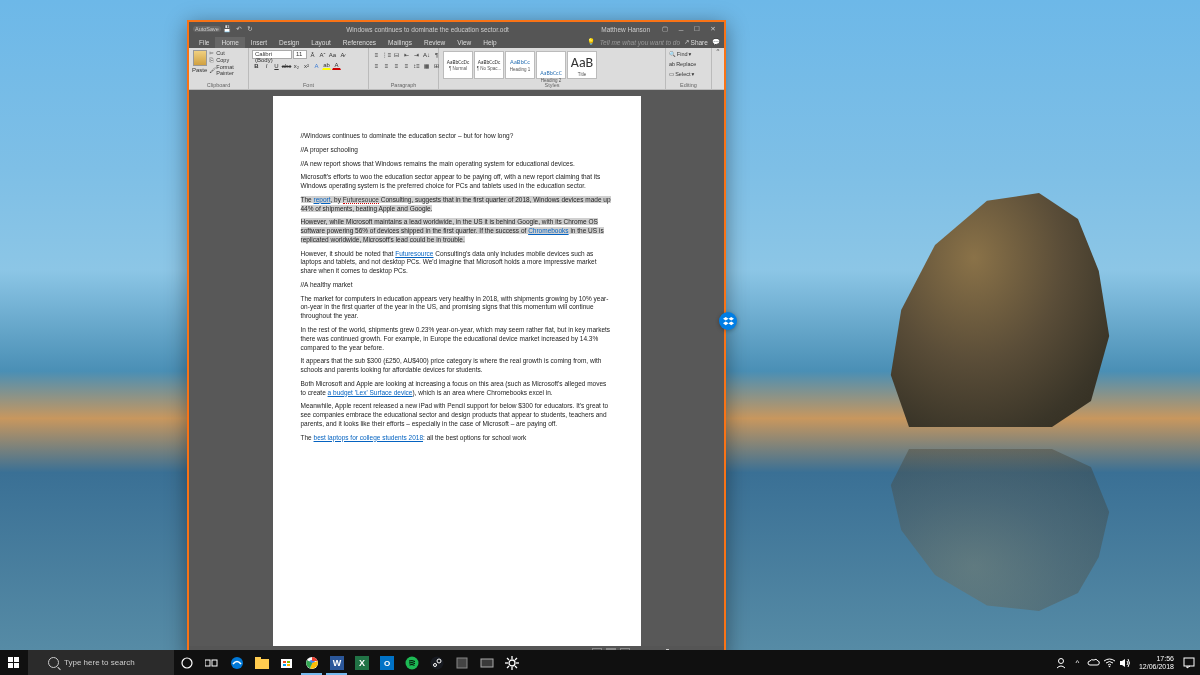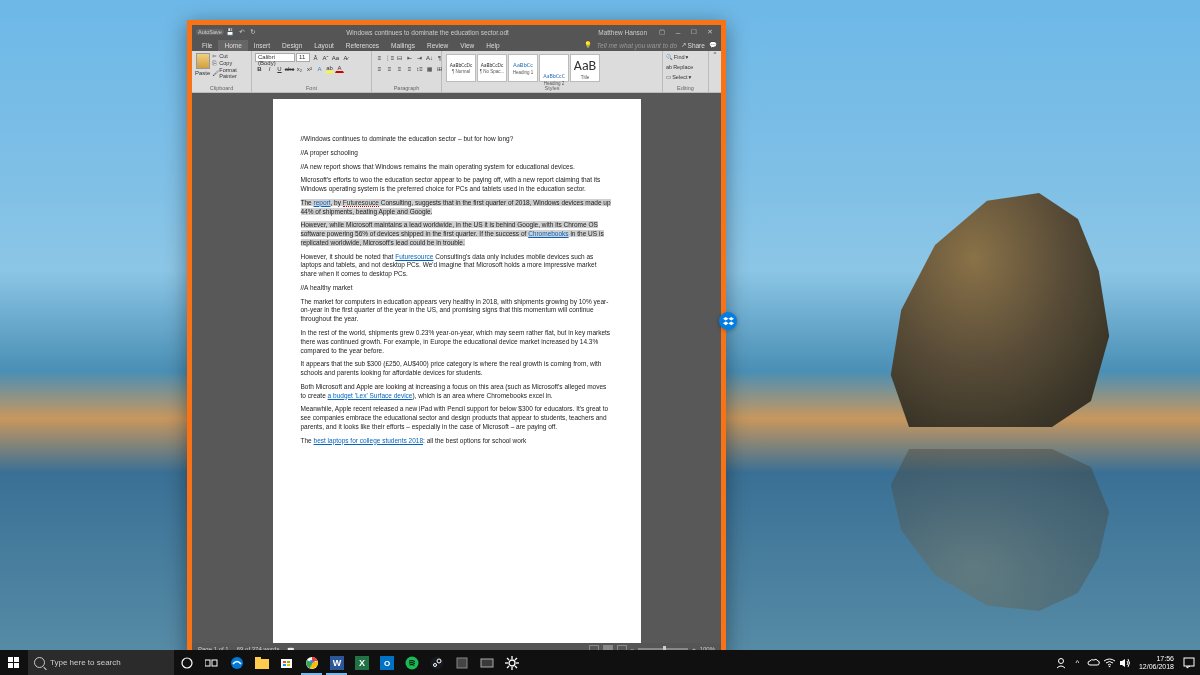--- a/index.html
+++ b/index.html
@@ -7,21 +7,21 @@
   background:linear-gradient(180deg,#6db8e8 0%,#7ebfe6 25%,#8cc6e6 40%,#4a8fb5 55%,#c8975e 62%,#3a7095 70%,#5a8fa8 100%); }
 .rock{position:absolute;right:70px;top:180px;width:260px;height:260px;
   background:radial-gradient(ellipse at 40% 30%,#8a7248 0%,#5a4d38 40%,#3a3528 70%,#2a2518 100%);
   clip-path:polygon(15% 95%,8% 75%,12% 50%,25% 25%,45% 8%,65% 5%,80% 15%,88% 35%,92% 60%,85% 85%,70% 95%);}
 .rock-reflect{position:absolute;right:70px;top:440px;width:260px;height:180px;opacity:0.35;
   background:radial-gradient(ellipse at 40% 70%,#8a7248 0%,#5a4d38 40%,#2a2518 100%);
   clip-path:polygon(15% 5%,8% 25%,12% 50%,25% 75%,45% 92%,65% 95%,80% 85%,88% 65%,92% 40%,85% 15%,70% 5%);}
 
 
 .word{position:absolute;left:187px;top:20px;width:539px;height:640px;
-  background:#444;border:5px solid #f97316;display:flex;flex-direction:column;
+  background:#444;border:2px solid #f97316;display:flex;flex-direction:column;
   box-shadow:0 4px 20px rgba(0,0,0,0.4);}
 .titlebar{height:14px;background:#555;display:flex;align-items:center;color:#ccc;font-size:6.5px;padding:0 4px;}
 .tb-left{display:flex;gap:3px;align-items:center;}
 .tb-left .qat{width:8px;height:8px;display:flex;align-items:center;justify-content:center;cursor:pointer;}
 .tb-center{flex:1;text-align:center;}
 .tb-user{margin-right:8px;}
 .tb-right{display:flex;gap:2px;}
 .tb-btn{width:14px;height:12px;display:flex;align-items:center;justify-content:center;cursor:pointer;}
 
 .menubar{height:12px;background:#555;display:flex;align-items:center;font-size:6.5px;color:#ddd;gap:0;padding-left:4px;}
@@ -70,21 +70,21 @@
 
 
 .dropbox{position:absolute;left:719px;top:312px;width:18px;height:18px;background:#007ee5;border-radius:50%;
   display:flex;align-items:center;justify-content:center;box-shadow:0 1px 4px rgba(0,0,0,0.3);cursor:pointer;}
 .dropbox svg{width:11px;height:11px;}
 
 
 .taskbar{position:absolute;left:0;bottom:0;width:100%;height:25px;background:#101010;
   display:flex;align-items:center;color:#fff;font-size:8px;}
 .start{width:28px;height:25px;display:flex;align-items:center;justify-content:center;cursor:pointer;}
-.search{display:flex;align-items:center;background:#2b2b2b;height:25px;width:146px;padding:0 6px;gap:5px;cursor:text;}
+.search{display:flex;align-items:center;background:#2b2b2b;height:25px;width:146px;padding:0 20px;gap:5px;cursor:text;}
 .search-icon{width:11px;height:11px;border:1.2px solid #ccc;border-radius:50%;position:relative;}
 .search-icon::after{content:"";position:absolute;width:4px;height:1.2px;background:#ccc;bottom:-2px;right:-3px;transform:rotate(45deg);}
 .task-icons{display:flex;height:25px;}
 .ticon{width:25px;height:25px;display:flex;align-items:center;justify-content:center;cursor:pointer;position:relative;}
 .ticon.active::after{content:"";position:absolute;bottom:0;left:2px;right:2px;height:2px;background:#76b9ed;}
 .tray{margin-left:auto;display:flex;align-items:center;gap:3px;padding-right:4px;height:25px;}
 .tray-icon{width:13px;height:13px;display:flex;align-items:center;justify-content:center;cursor:pointer;}
 .clock{text-align:right;font-size:7px;line-height:1.1;padding:0 4px;cursor:pointer;}
 .notif{width:15px;height:25px;display:flex;align-items:center;justify-content:center;cursor:pointer;}
 </style>

